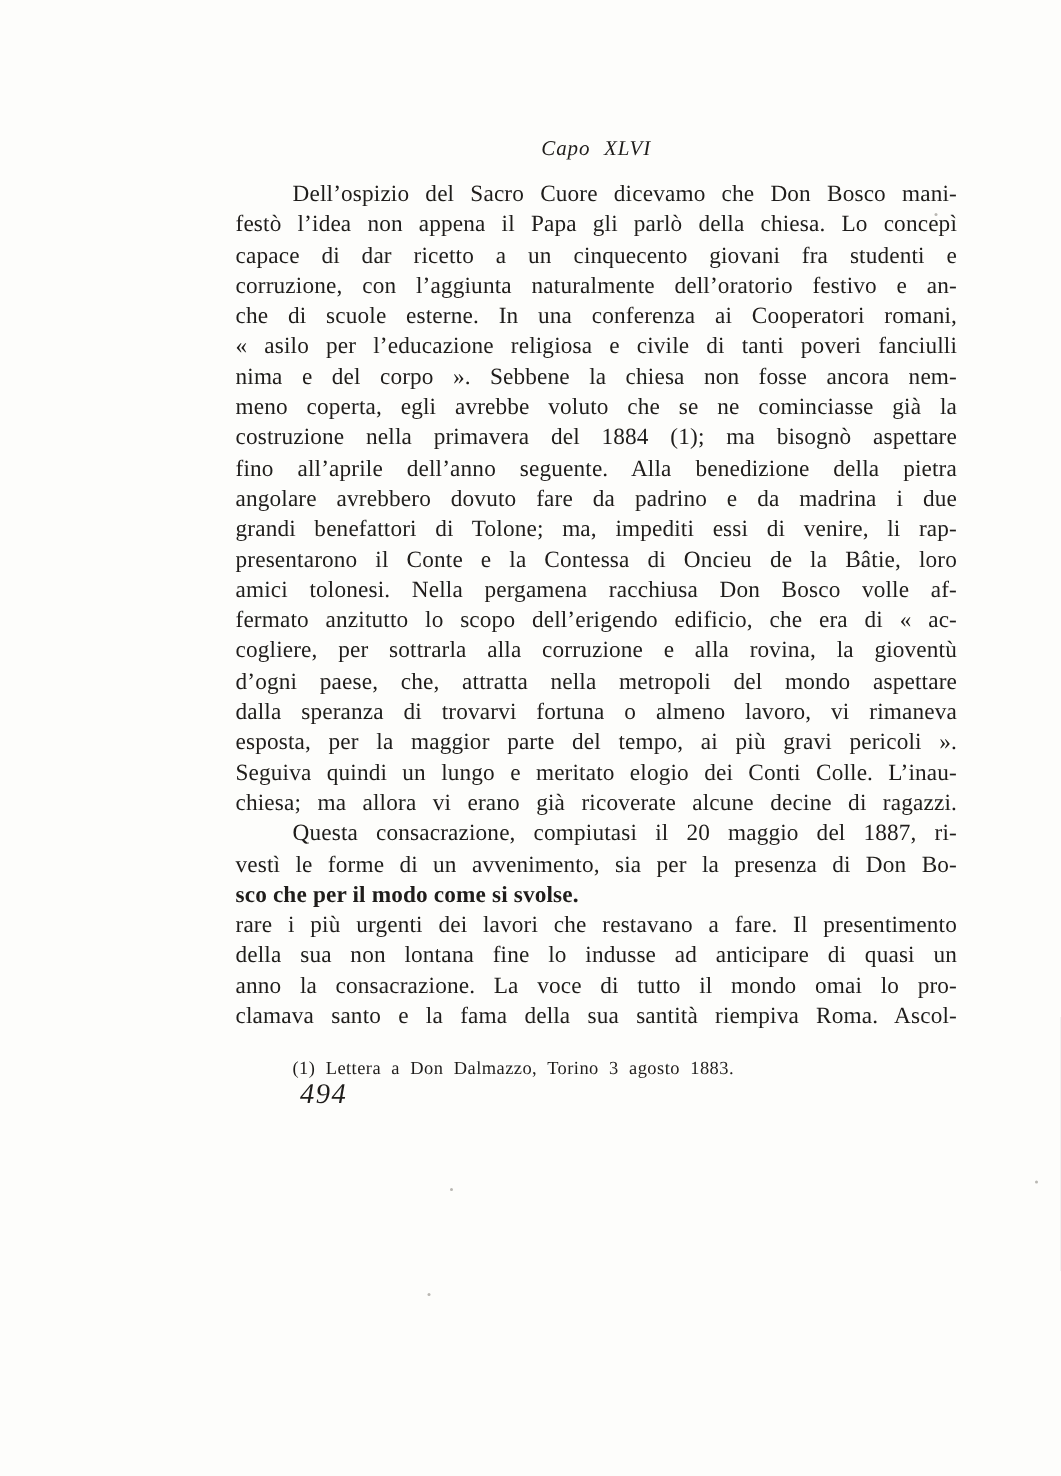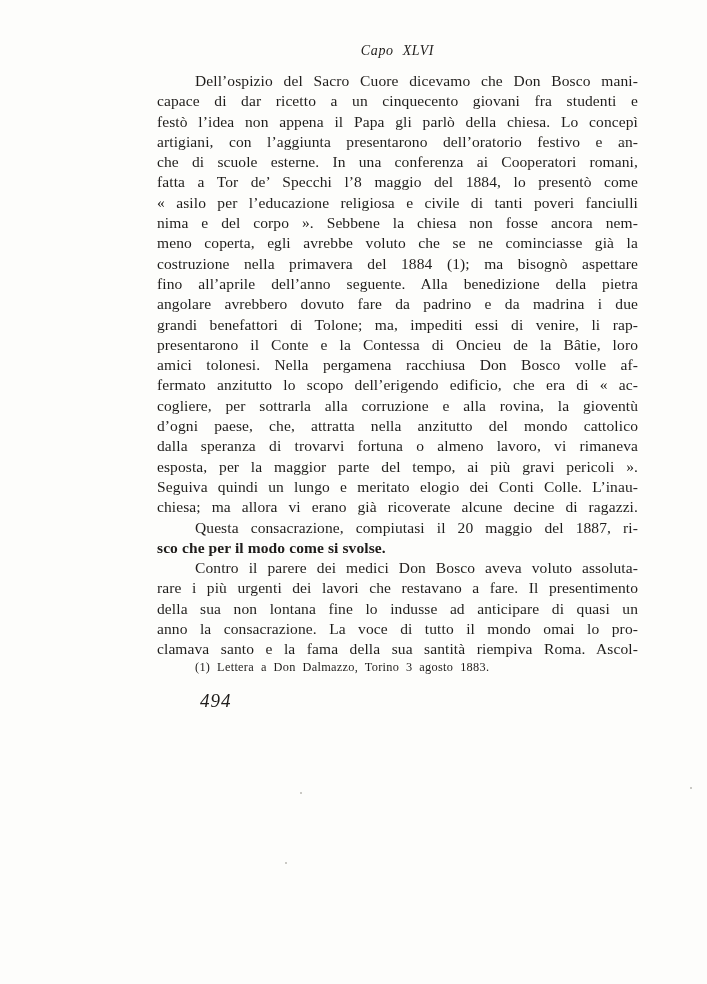--- a/index.html
+++ b/index.html
@@ -17,21 +17,21 @@
     font-family: "Liberation Serif", serif;
     overflow: hidden;
   }
   .content {
     position: absolute;
     left: 157px;
     top: 0;
     width: 481px;
   }
   .heading {
-    margin-top: 43px;
+    margin-top: 92px;
     text-align: center;
     font-style: italic;
     font-size: 14px;
     line-height: 15px;
     letter-spacing: 0.6px;
     word-spacing: 5px;
     margin-bottom: 13px;
   }
   .body-text {
     font-size: 15.5px;
@@ -45,28 +45,28 @@
     letter-spacing: 0.1px;
   }
   .line.indent {
     padding-left: 38px;
   }
   .line.short {
     text-align-last: left;
     font-weight: bold;
   }
   .footnote {
+    margin-top: 17px;
     margin-left: 38px;
     font-size: 12.3px;
     line-height: 14px;
     letter-spacing: 0.3px;
     word-spacing: 3.5px;
   }
   .pagenum {
-    margin-top: 16px;
     margin-left: 43px;
     font-size: 19px;
     font-style: italic;
     letter-spacing: 1px;
   }
   .speck {
     position: absolute;
     background: #b9b7b2;
     border-radius: 50%;
   }
@@ -80,50 +80,49 @@
 
 <div class="page">
   <div class="content">
 
     <div class="heading">Capo XLVI</div>
 
     <div class="body-text">
 
       <div class="para">
         <div class="line indent">Dell’ospizio del Sacro Cuore dicevamo che Don Bosco mani-</div>
+        <div class="line">festò l’idea non appena il Papa gli parlò della chiesa. Lo concepì</div>
         <div class="line">capace di dar ricetto a un cinquecento giovani fra studenti e</div>
-        <div class="line">festò l’idea non appena il Papa gli parlò della chiesa. Lo concepì</div>
-        <div class="line">artigiani, con l’aggiunta presentarono dell’oratorio festivo e an-</div>
+        <div class="line">corruzione, con l’aggiunta naturalmente dell’oratorio festivo e an-</div>
         <div class="line">che di scuole esterne. In una conferenza ai Cooperatori romani,</div>
-        <div class="line">fatta a Tor de’ Specchi l’8 maggio del 1884, lo presentò come</div>
         <div class="line">« asilo per l’educazione religiosa e civile di tanti poveri fanciulli</div>
         <div class="line">nima e del corpo ». Sebbene la chiesa non fosse ancora nem-</div>
         <div class="line">meno coperta, egli avrebbe voluto che se ne cominciasse già la</div>
         <div class="line">costruzione nella primavera del 1884 (1); ma bisognò aspettare</div>
         <div class="line">fino all’aprile dell’anno seguente. Alla benedizione della pietra</div>
         <div class="line">angolare avrebbero dovuto fare da padrino e da madrina i due</div>
         <div class="line">grandi benefattori di Tolone; ma, impediti essi di venire, li rap-</div>
         <div class="line">presentarono il Conte e la Contessa di Oncieu de la Bâtie, loro</div>
         <div class="line">amici tolonesi. Nella pergamena racchiusa Don Bosco volle af-</div>
         <div class="line">fermato anzitutto lo scopo dell’erigendo edificio, che era di « ac-</div>
         <div class="line">cogliere, per sottrarla alla corruzione e alla rovina, la gioventù</div>
-        <div class="line">d’ogni paese, che, attratta nella anzitutto del mondo cattolico</div>
+        <div class="line">d’ogni paese, che, attratta nella metropoli del mondo aspettare</div>
         <div class="line">dalla speranza di trovarvi fortuna o almeno lavoro, vi rimaneva</div>
         <div class="line">esposta, per la maggior parte del tempo, ai più gravi pericoli ».</div>
         <div class="line">Seguiva quindi un lungo e meritato elogio dei Conti Colle. L’inau-</div>
         <div class="line">chiesa; ma allora vi erano già ricoverate alcune decine di ragazzi.</div>
       </div>
 
       <div class="para">
         <div class="line indent">Questa consacrazione, compiutasi il 20 maggio del 1887, ri-</div>
+        <div class="line">vestì le forme di un avvenimento, sia per la presenza di Don Bo-</div>
         <div class="line short">sco che per il modo come si svolse.</div>
       </div>
 
       <div class="para">
-        <div class="line indent">Contro il parere dei medici Don Bosco aveva voluto assoluta-</div>
         <div class="line">rare i più urgenti dei lavori che restavano a fare. Il presentimento</div>
         <div class="line">della sua non lontana fine lo indusse ad anticipare di quasi un</div>
         <div class="line">anno la consacrazione. La voce di tutto il mondo omai lo pro-</div>
         <div class="line">clamava santo e la fama della sua santità riempiva Roma. Ascol-</div>
       </div>
 
     </div>
 
     <div class="footnote">(1) Lettera a Don Dalmazzo, Torino 3 agosto 1883.</div>
 

